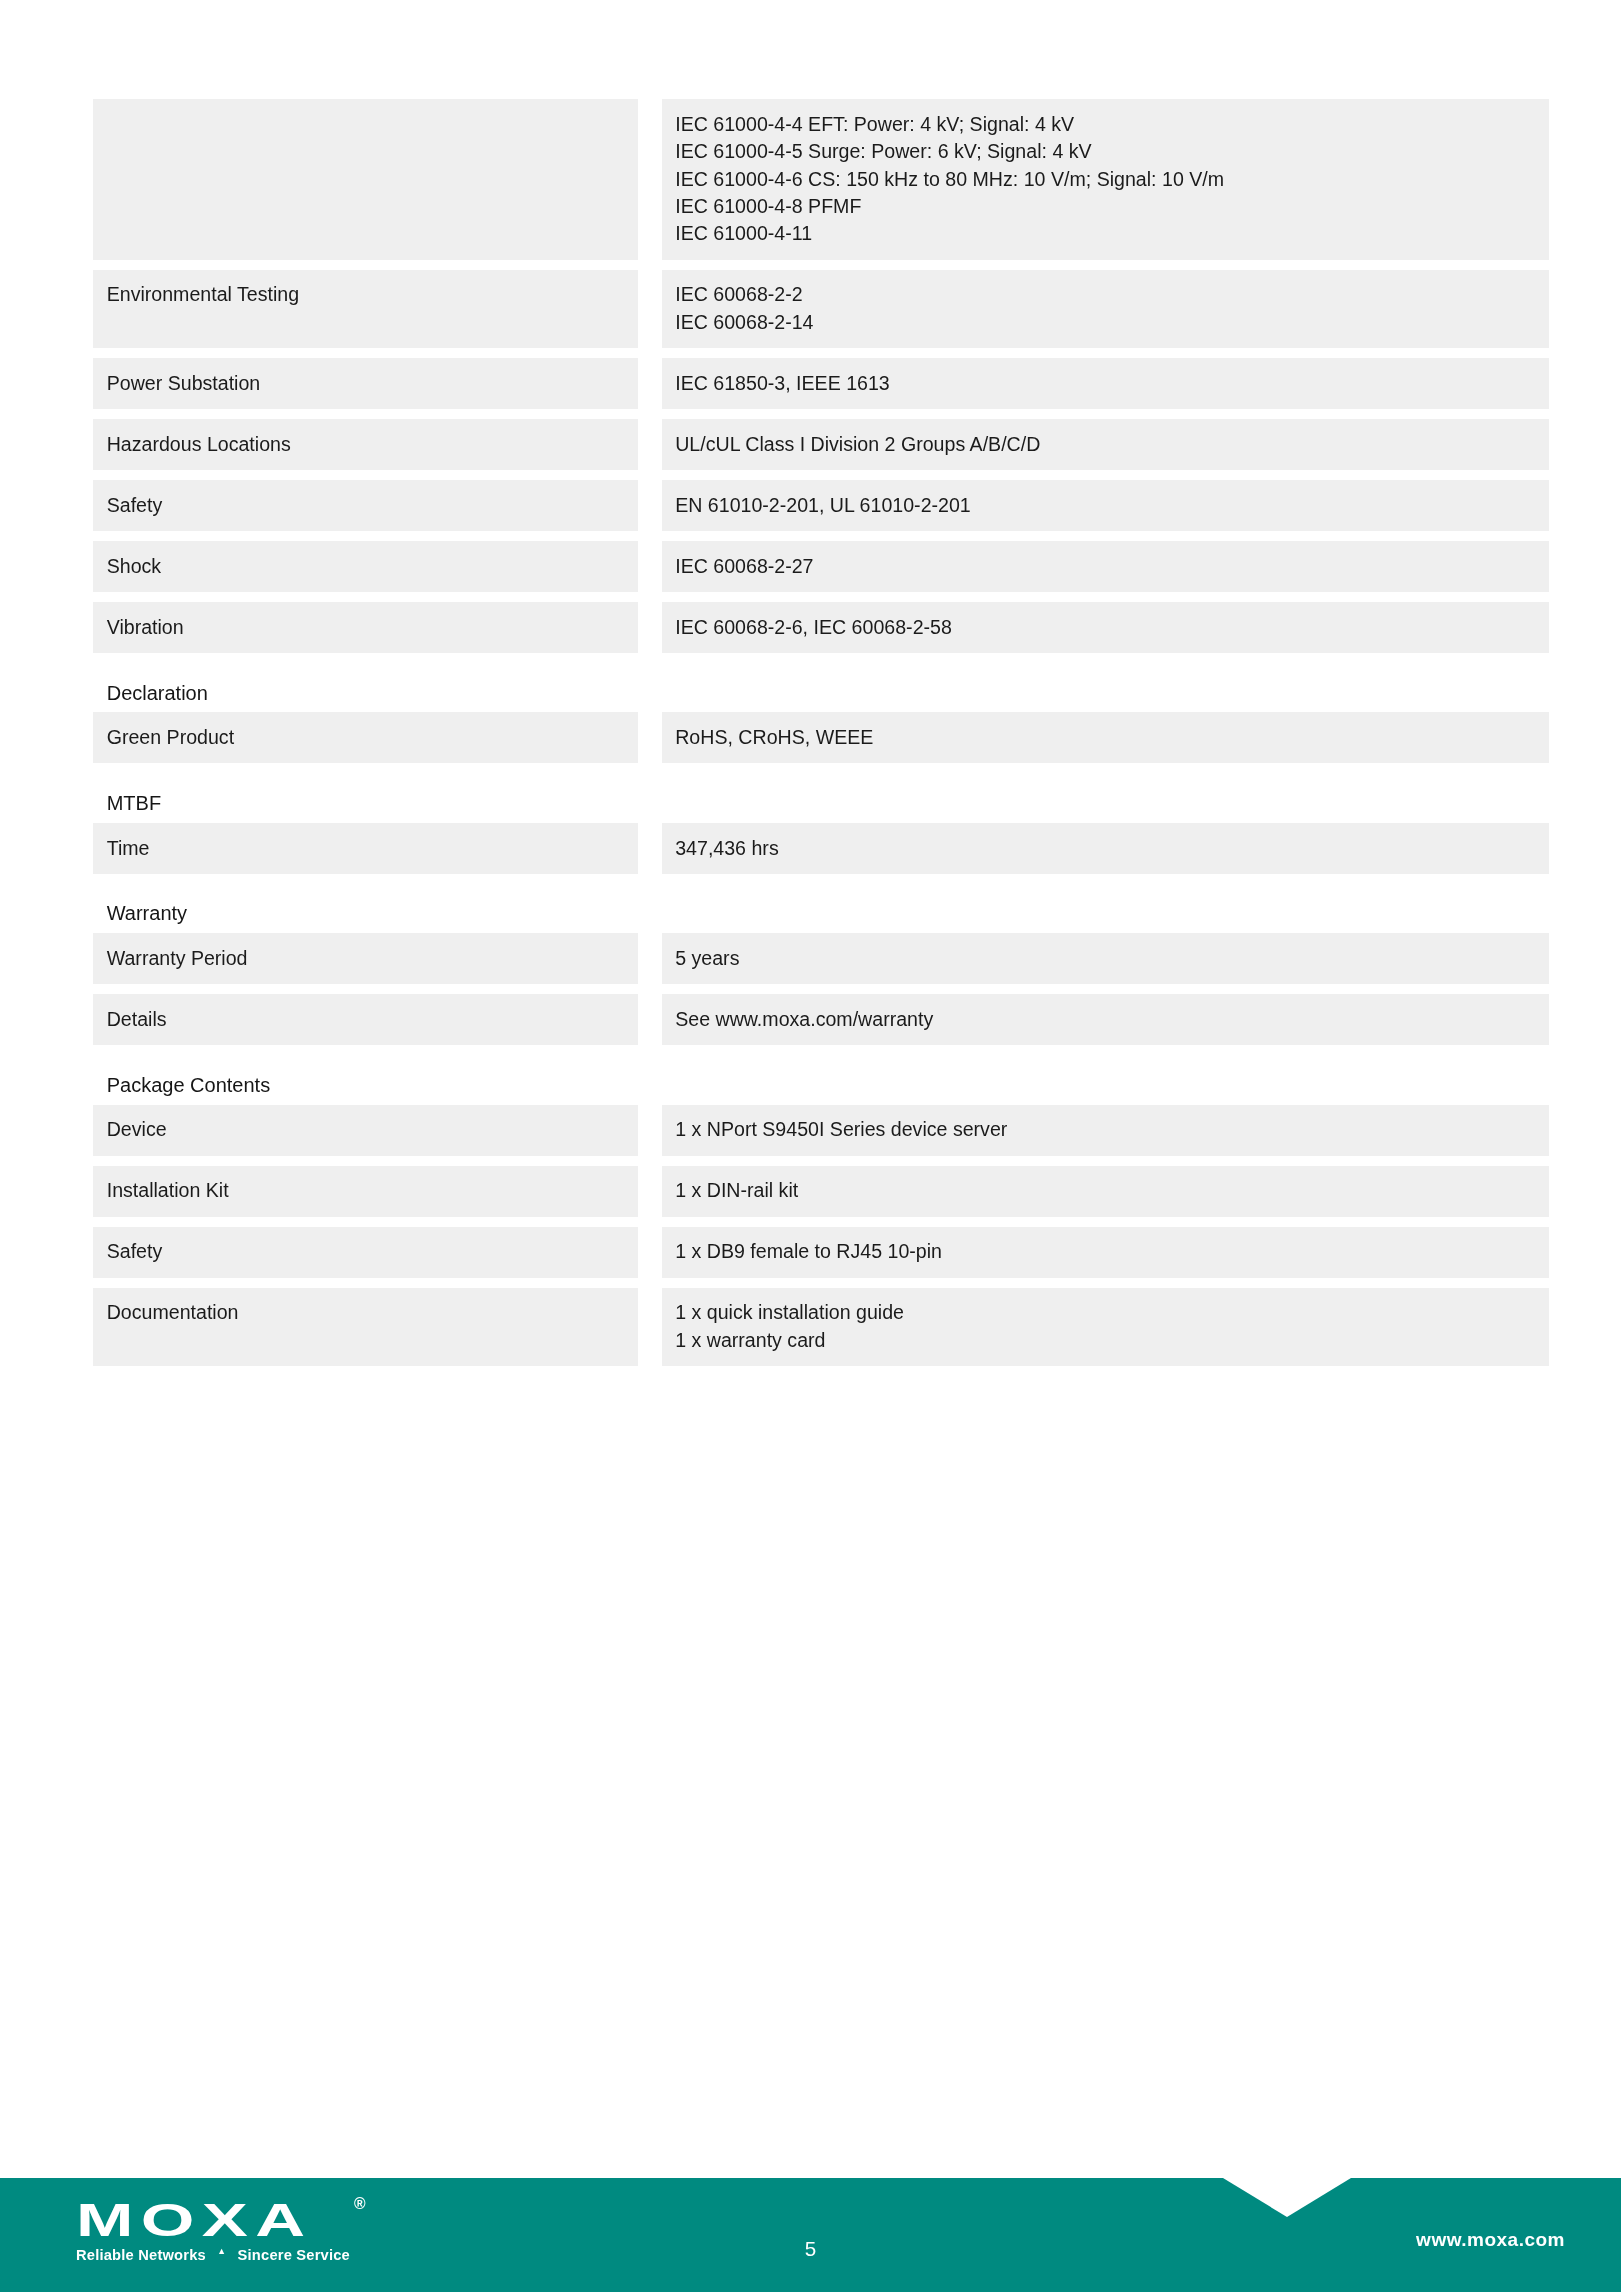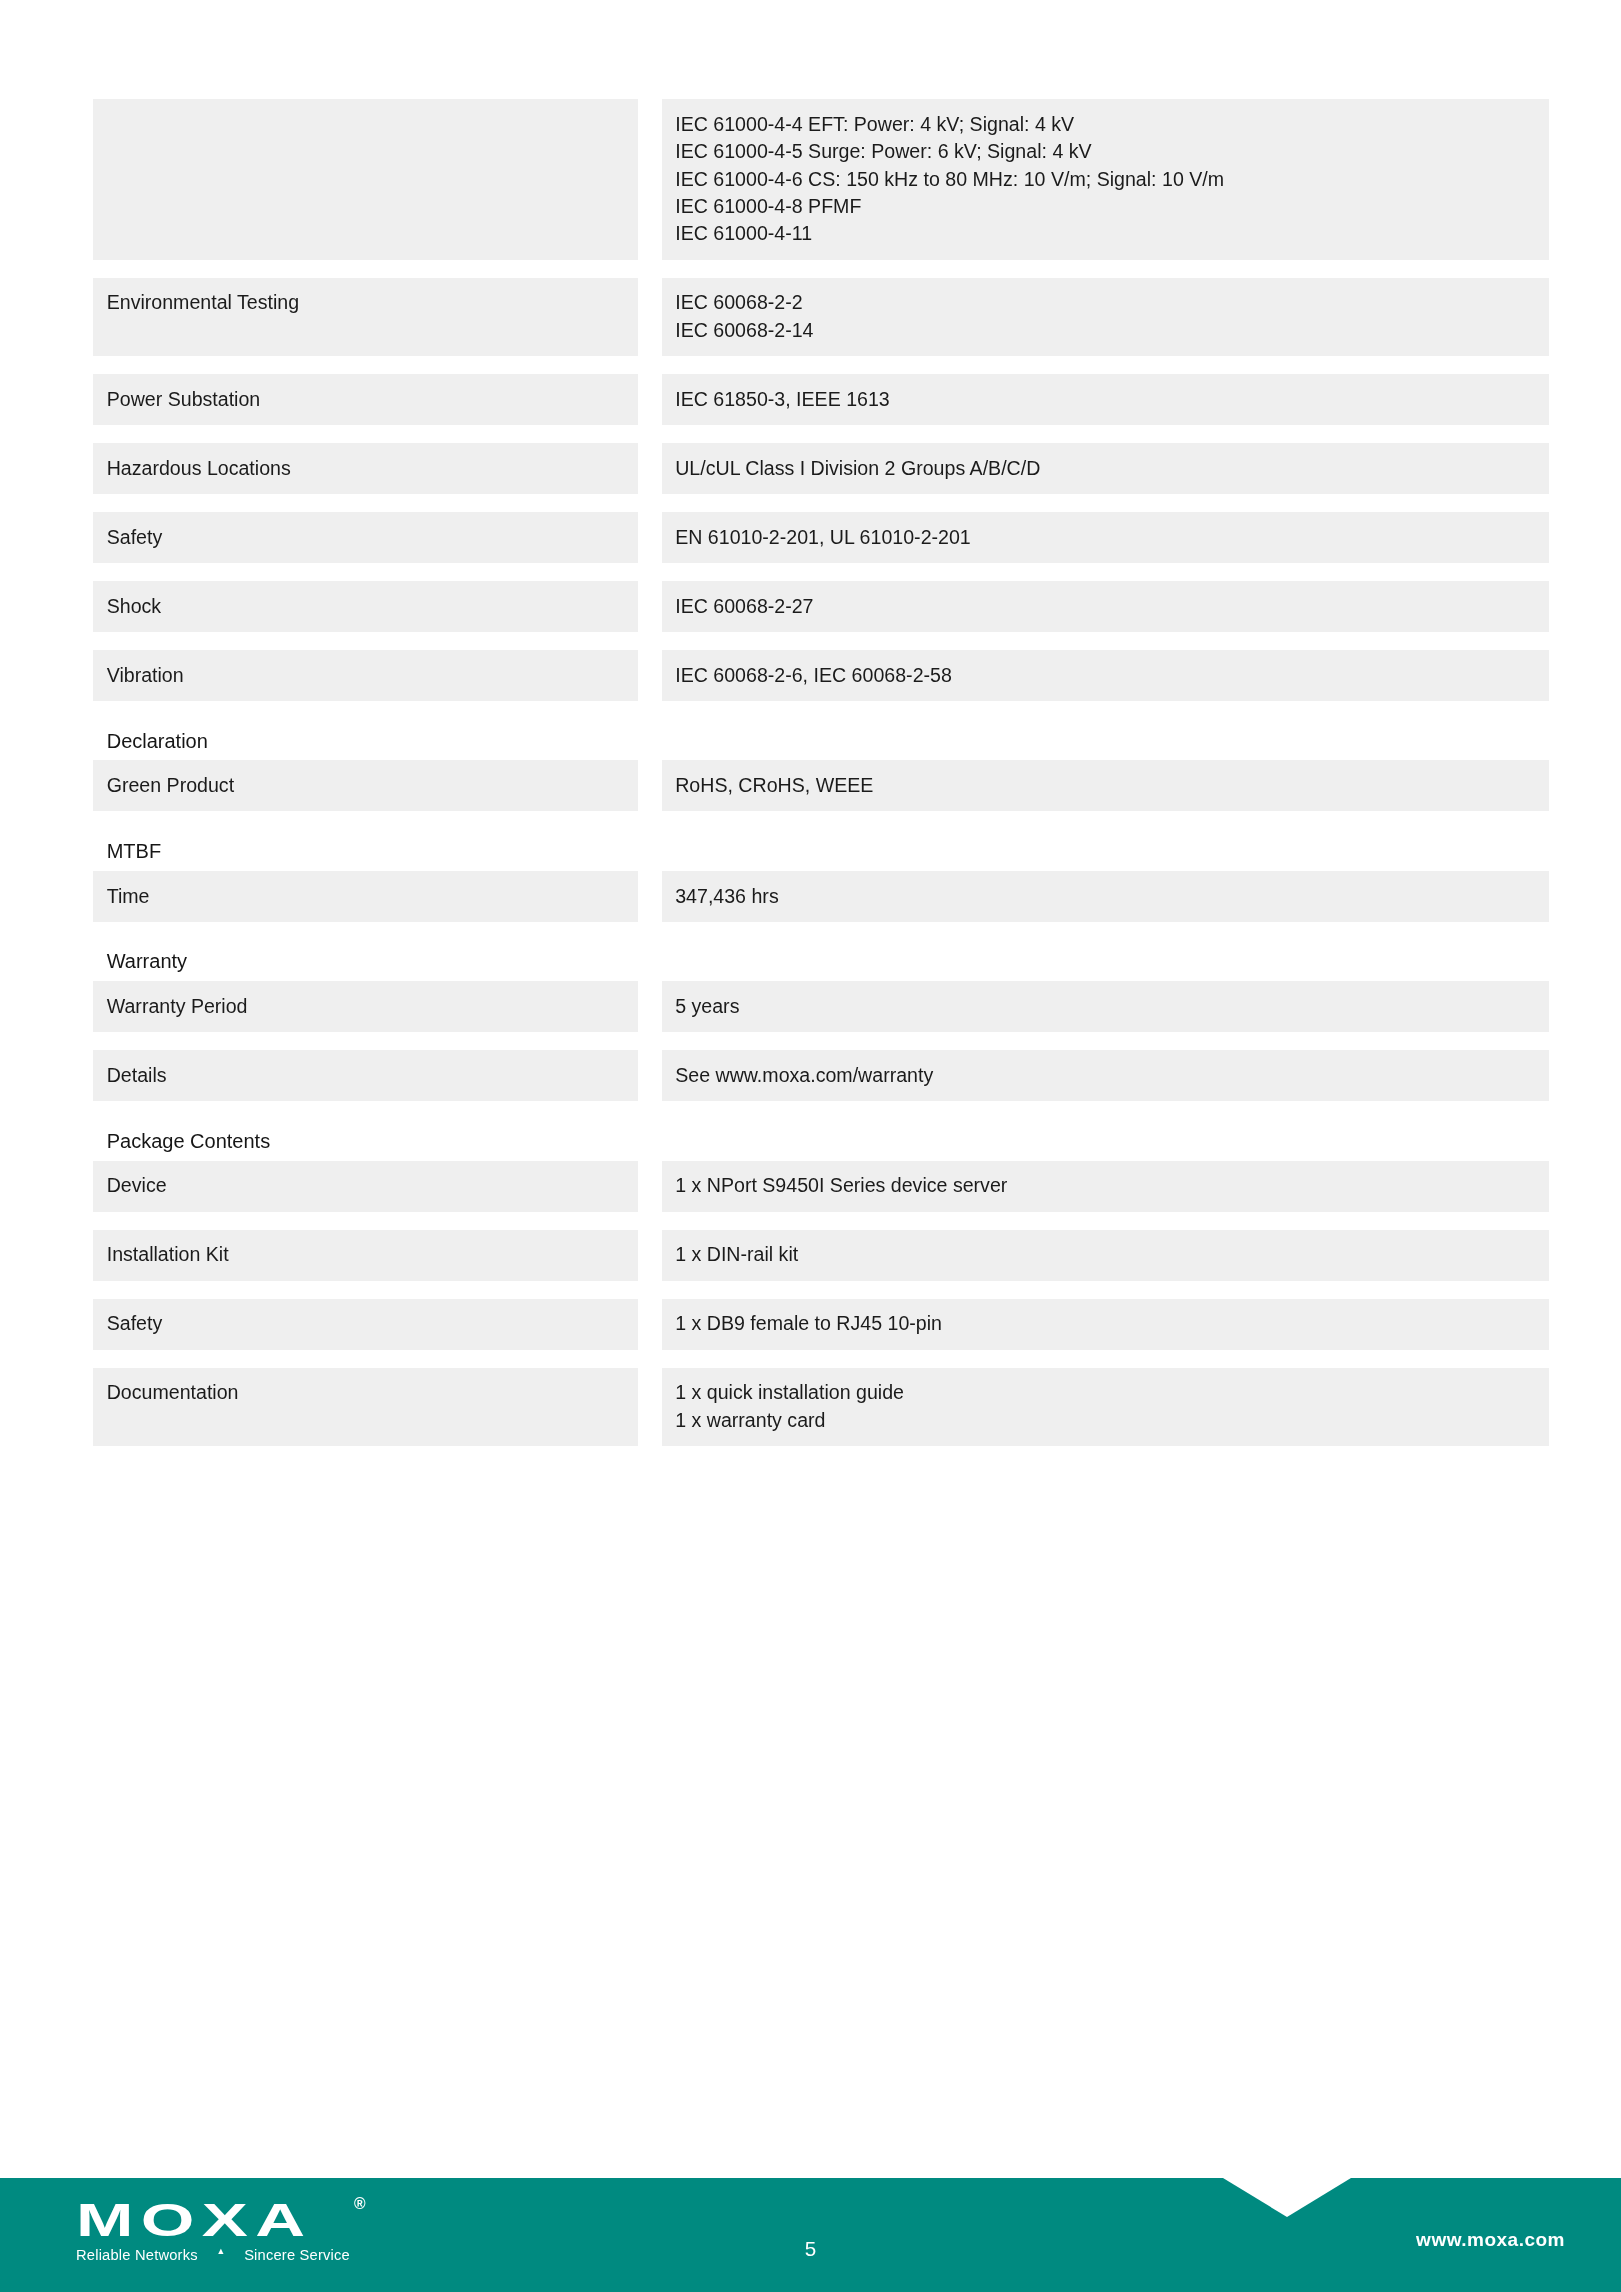--- a/index.html
+++ b/index.html
@@ -10,21 +10,21 @@
     position: relative;
     overflow: hidden;
     font-family: "Liberation Sans", "DejaVu Sans", sans-serif;
     color: #1b1b1b;
   }
   .content {
     position: absolute;
     top: 99px; left: 93px;
     width: 1456px;
   }
-  .row { display: flex; gap: 24px; margin-bottom: 18px; }
+  .row { display: flex; gap: 24px; margin-bottom: 10px; }
   .cell {
     background: #efefef;
     padding: 11.8px 13.7px;
     font-size: 19.6px;
     line-height: 27.4px;
   }
   .cl { width: 549px; }
   .cr { width: 895px; }
   .sec {
     font-size: 20px;
@@ -68,21 +68,21 @@
     font-size: 15.7px;
     font-weight: bold;
   }
   .tagline {
     display: flex;
     justify-content: space-between;
     align-items: flex-start;
     width: 274px;
     margin-top: 6.9px;
     font-size: 14.7px;
-    font-weight: normal;
+    font-weight: bold;
     letter-spacing: 0.2px;
     white-space: nowrap;
   }
   .tri { font-size: 8.8px; line-height: 8.8px; }
   .pagenum {
     position: absolute;
     left: 0; top: 59px;
     width: 100%;
     text-align: center;
     font-size: 20.6px;

